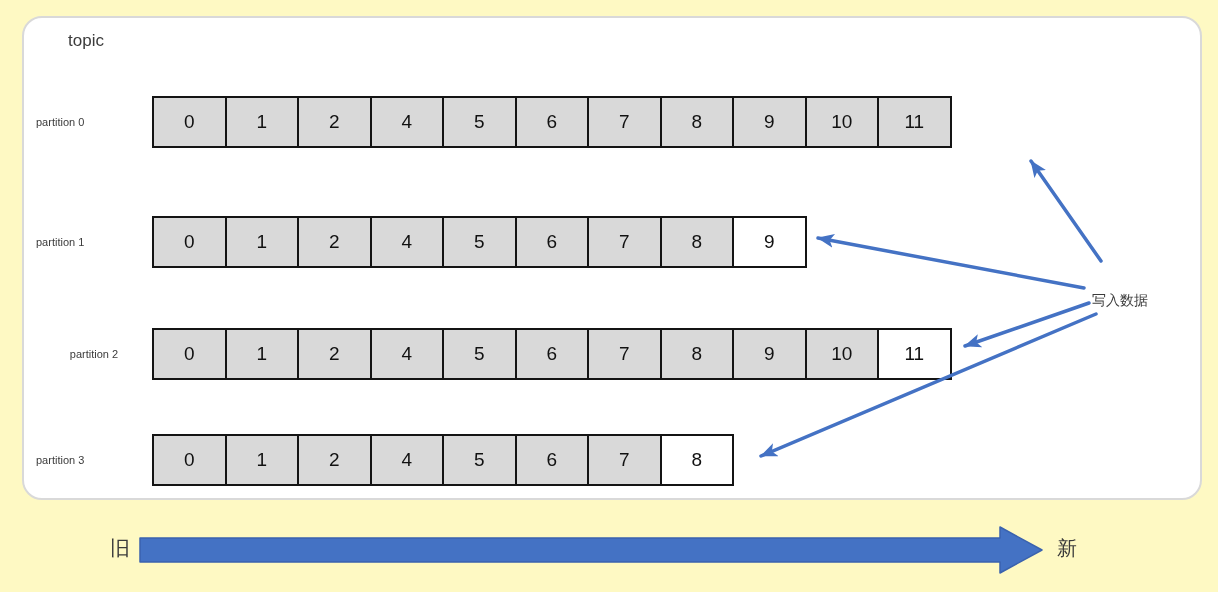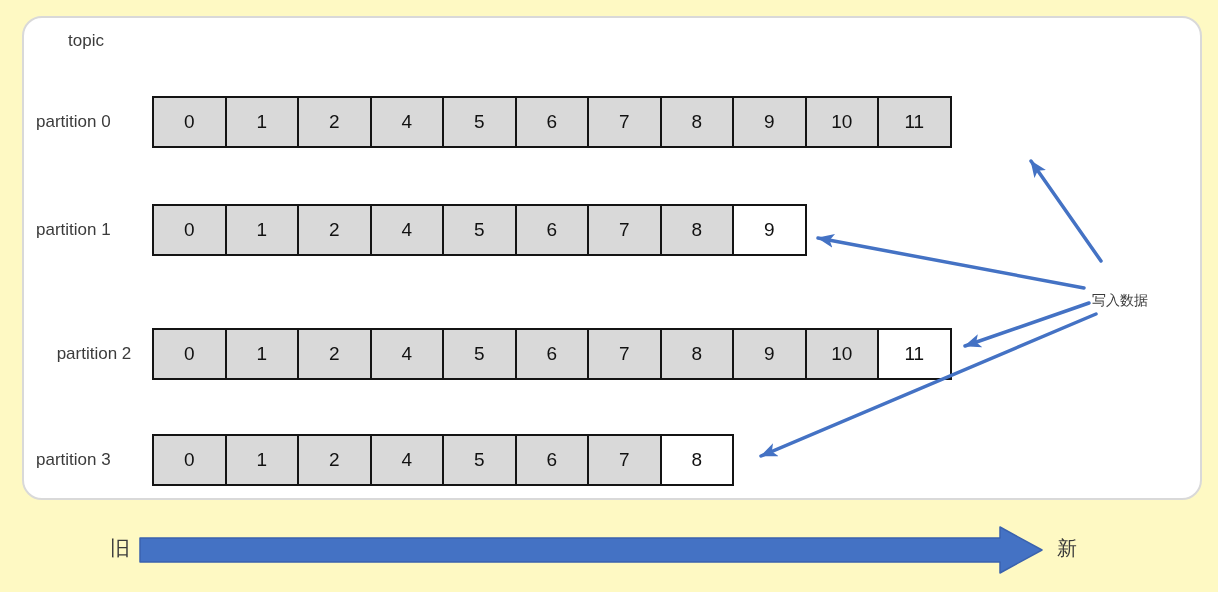--- a/index.html
+++ b/index.html
@@ -40,21 +40,21 @@
   }
   .prow{
     position:absolute;
     left:36px;
     height:52px;
     display:flex;
     align-items:center;
   }
   .plabel{
     width:116px;
-    font-size:17px;
+    font-size:11px;
     color:var(--text);
     white-space:nowrap;
   }
   .cells{
     display:flex;
     height:52px;
   }
   .cell{
     box-sizing:border-box;
     width:74.5px; height:52px;
@@ -124,21 +124,21 @@
           <div class="cell">4</div>
           <div class="cell">5</div>
           <div class="cell">6</div>
           <div class="cell">7</div>
           <div class="cell">8</div>
           <div class="cell">9</div>
           <div class="cell">10</div>
           <div class="cell">11</div>
         </div>
       </div>
-      <div class="prow" style="top: 204px;">
+      <div class="prow" style="top: 216px;">
         <div class="plabel">partition 1</div>
         <div class="cells">
           <div class="cell">0</div>
           <div class="cell">1</div>
           <div class="cell">2</div>
           <div class="cell">4</div>
           <div class="cell">5</div>
           <div class="cell">6</div>
           <div class="cell">7</div>
           <div class="cell">8</div>

